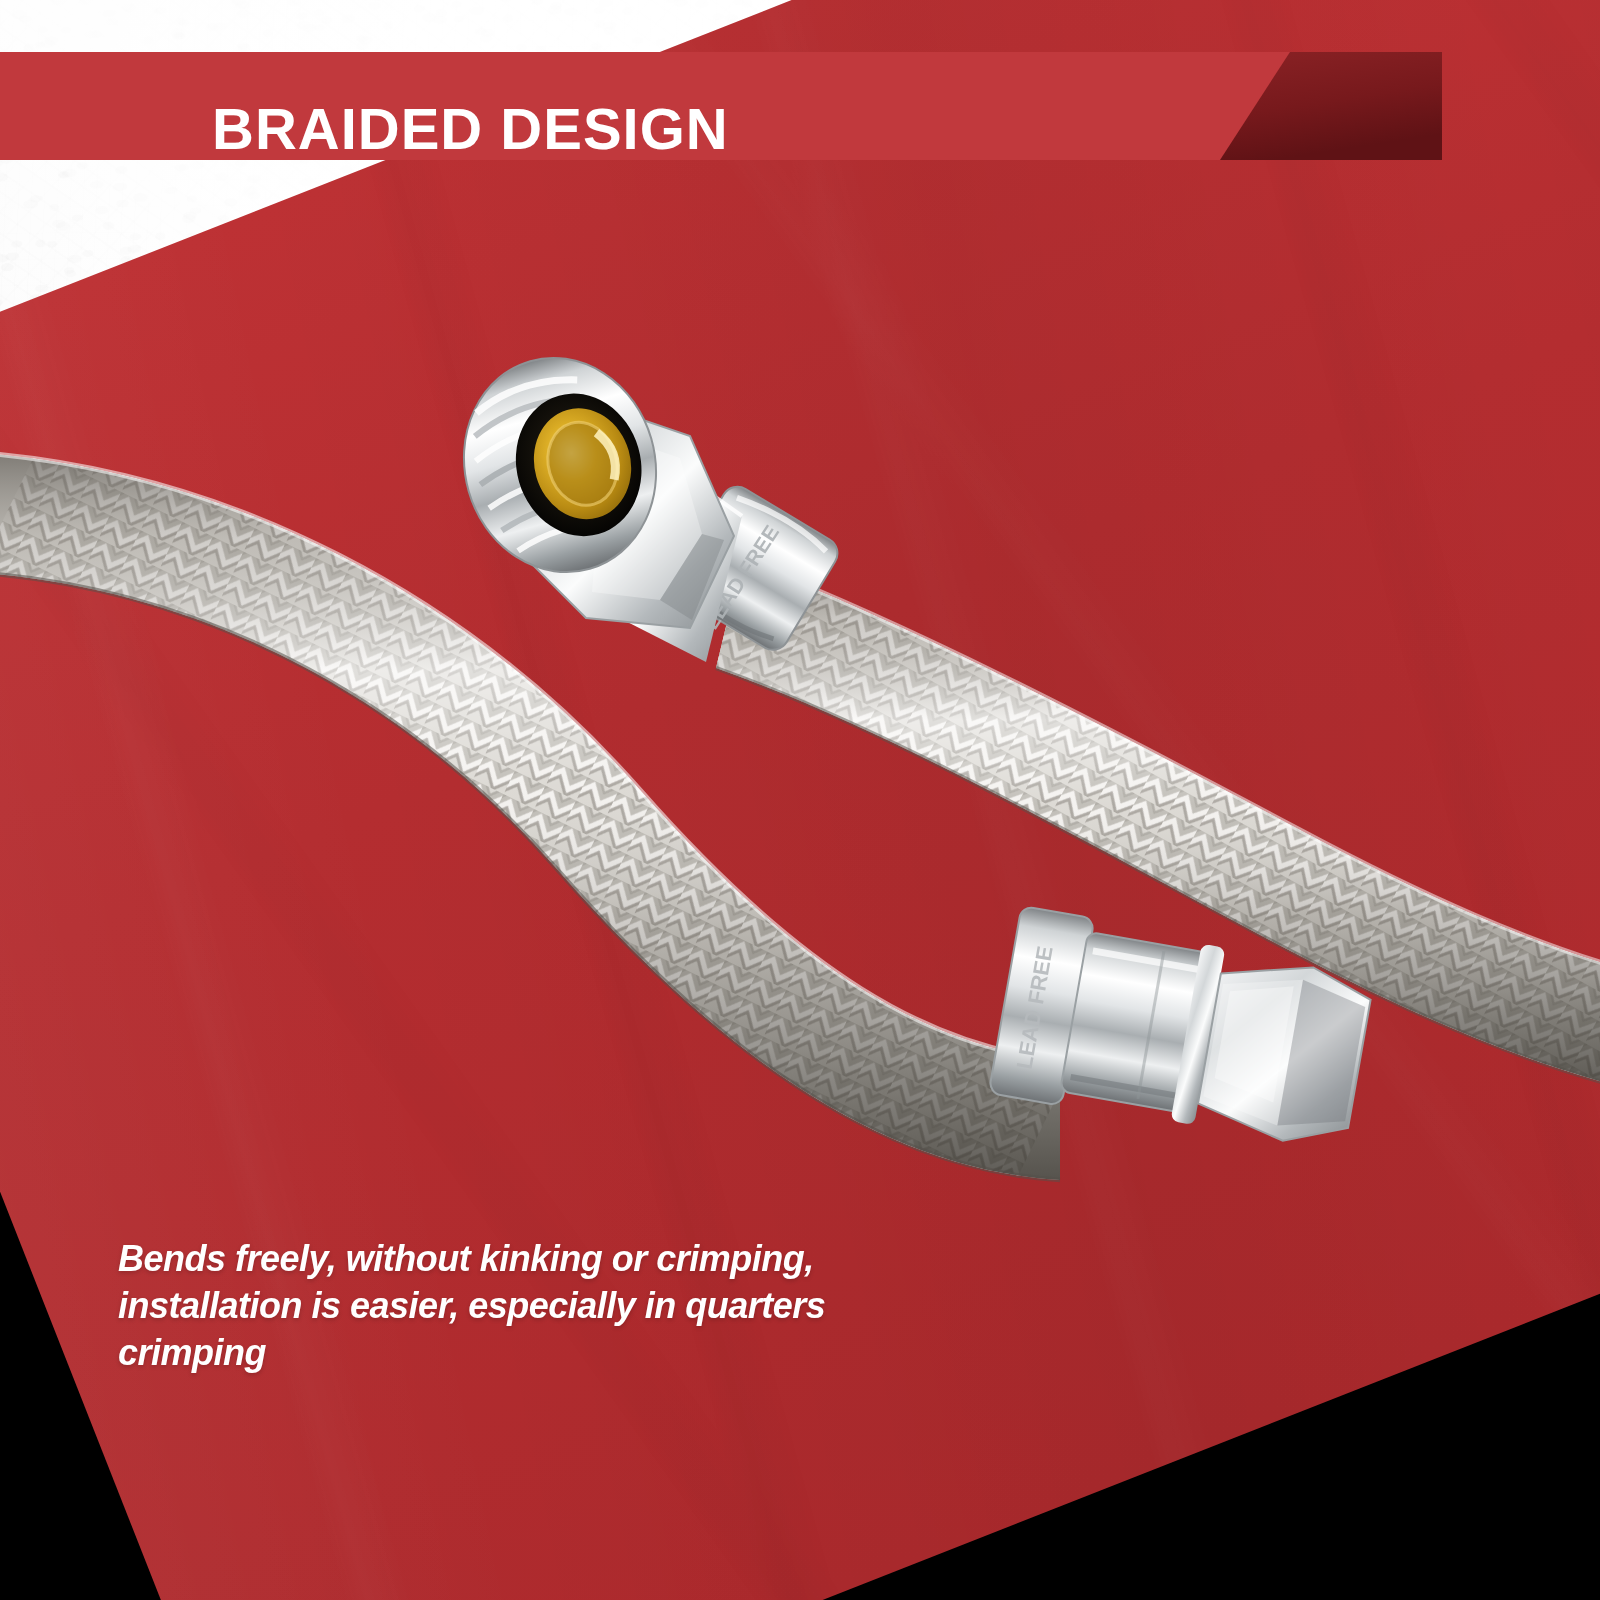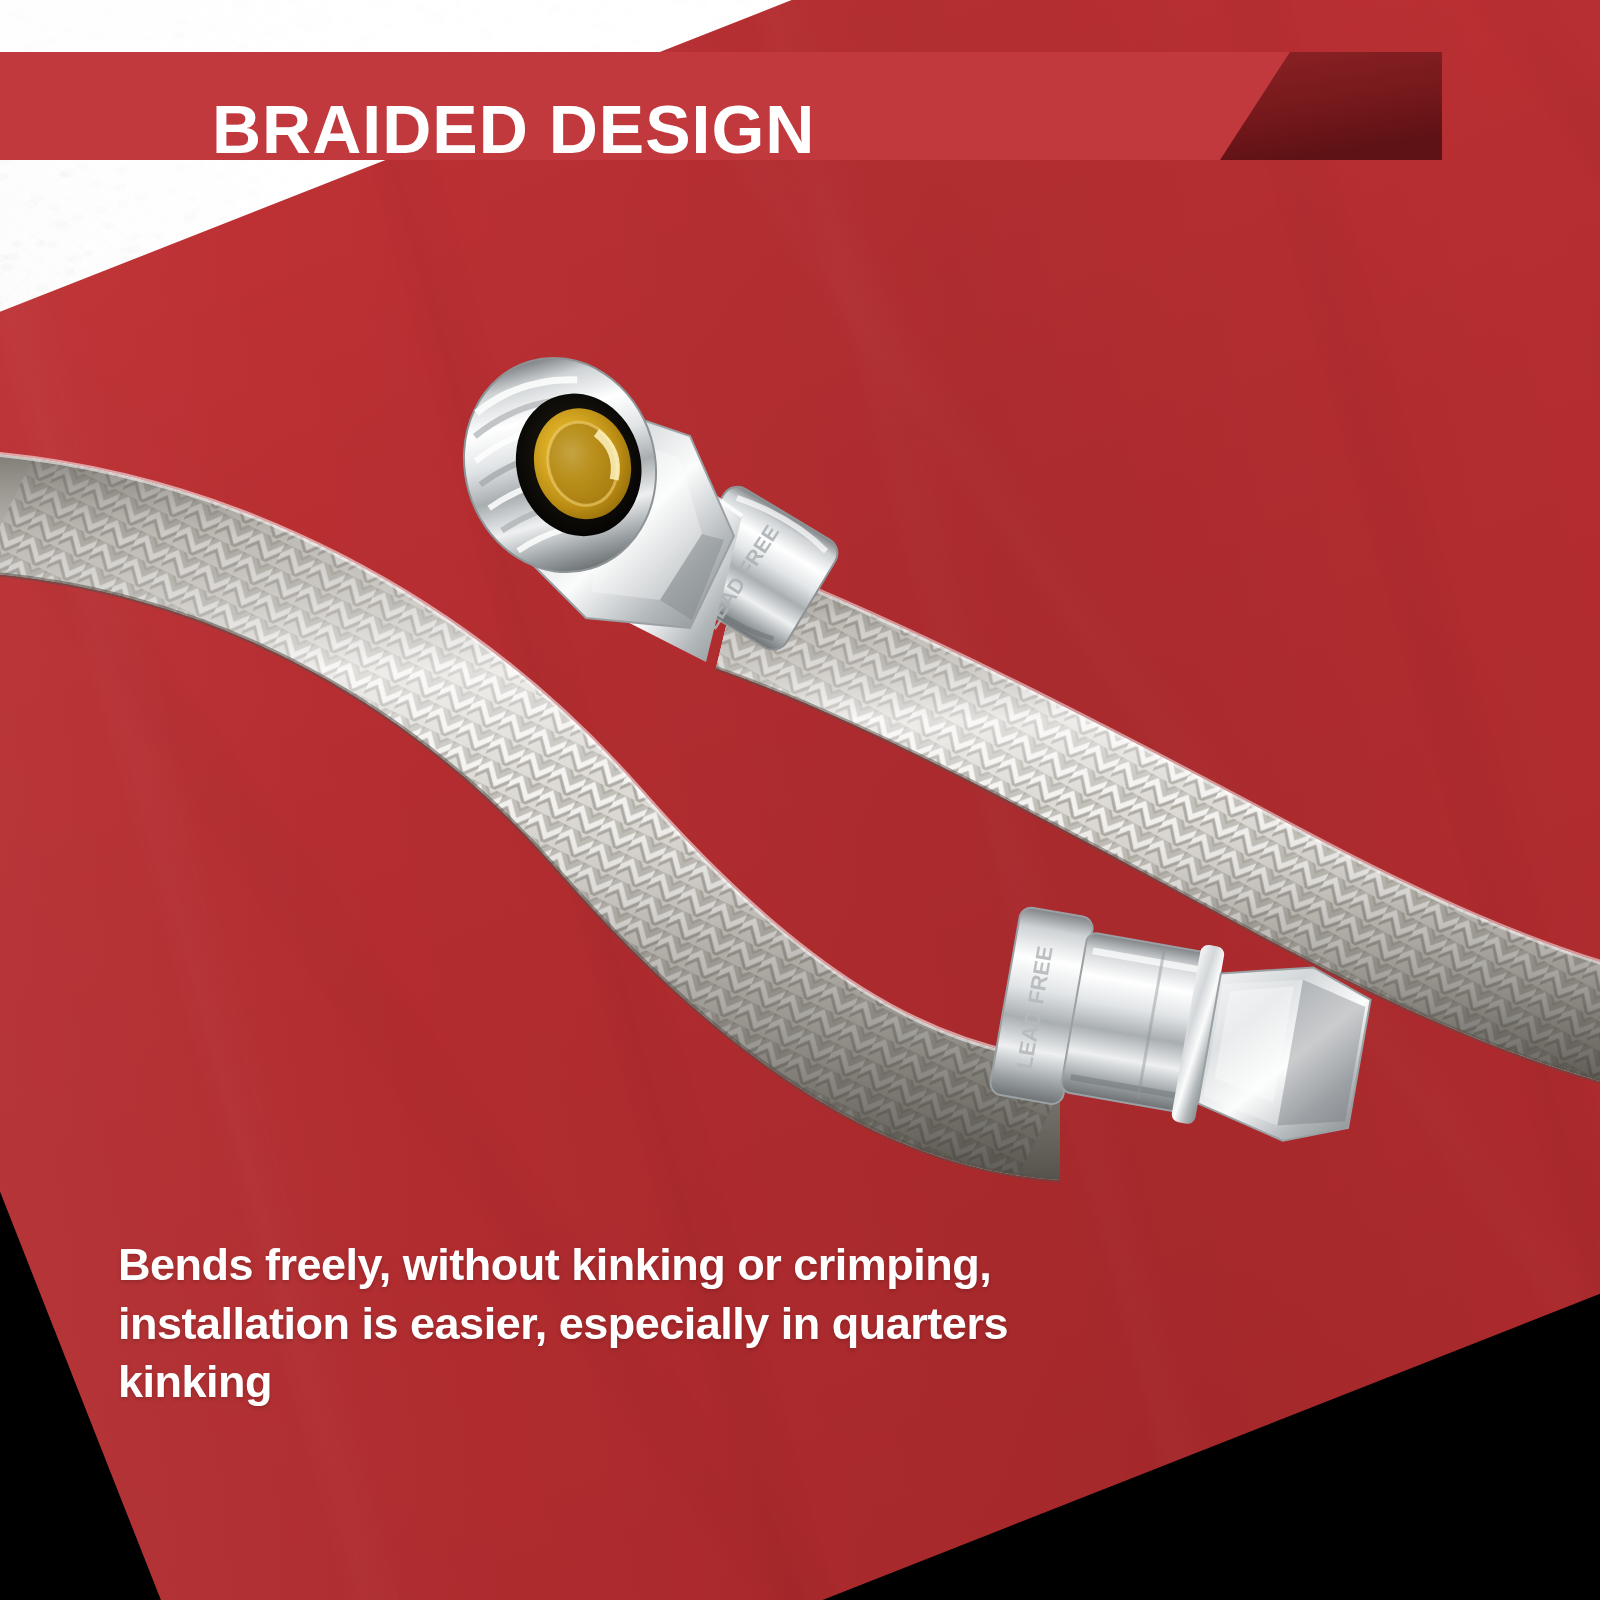--- a/index.html
+++ b/index.html
@@ -105,38 +105,39 @@
     width:1442px; height:155px;
   }
   .ribbon-body{
     position:absolute;left:0;top:0;width:100%;height:100%;
   }
   .ribbon-title{
     position:absolute;
     left:212px; top:50%;
     transform:translateY(-52%);
     color:#ffffff;
-    font-size:68px;
+    font-size:58px;
     font-weight:bold;
     letter-spacing:1px;
     white-space:nowrap;
     font-family:"Liberation Sans", sans-serif;
     font-stretch:condensed;
     line-height:1;
   }
 
   
   .caption{
     position:absolute;
     left:118px; top:1236px;
     width:1300px;
     color:#ffffff;
     font-family:"Liberation Sans", sans-serif;
-    font-size:45px;
+    font-size:36px;
     font-weight:bold;
+    font-style:italic;
     line-height:1.30;
     letter-spacing:-0.5px;
     text-shadow:0 2px 4px rgba(0,0,0,.18);
   }
   .caption .ln{display:block;white-space:nowrap;}
 </style>
 </head>
 <body>
 
 <div id="stage">
@@ -326,16 +327,16 @@
       <polygon points="1280,0 1442,0 1442,108 1160,108" fill="url(#ribFold)"></polygon>
 
       <polygon points="0,0 1290,0 1220,108 0,108" fill="#c1393d"></polygon>
     </svg>
     <div class="ribbon-title">BRAIDED DESIGN</div>
   </div>
 
   <div class="caption">
     <span class="ln">Bends freely, without kinking or crimping,</span>
     <span class="ln">installation is easier, especially in quarters</span>
-    <span class="ln">kinking</span>
+    <span class="ln">crimping</span>
   </div>
 
 </div>
 
 </body></html>

